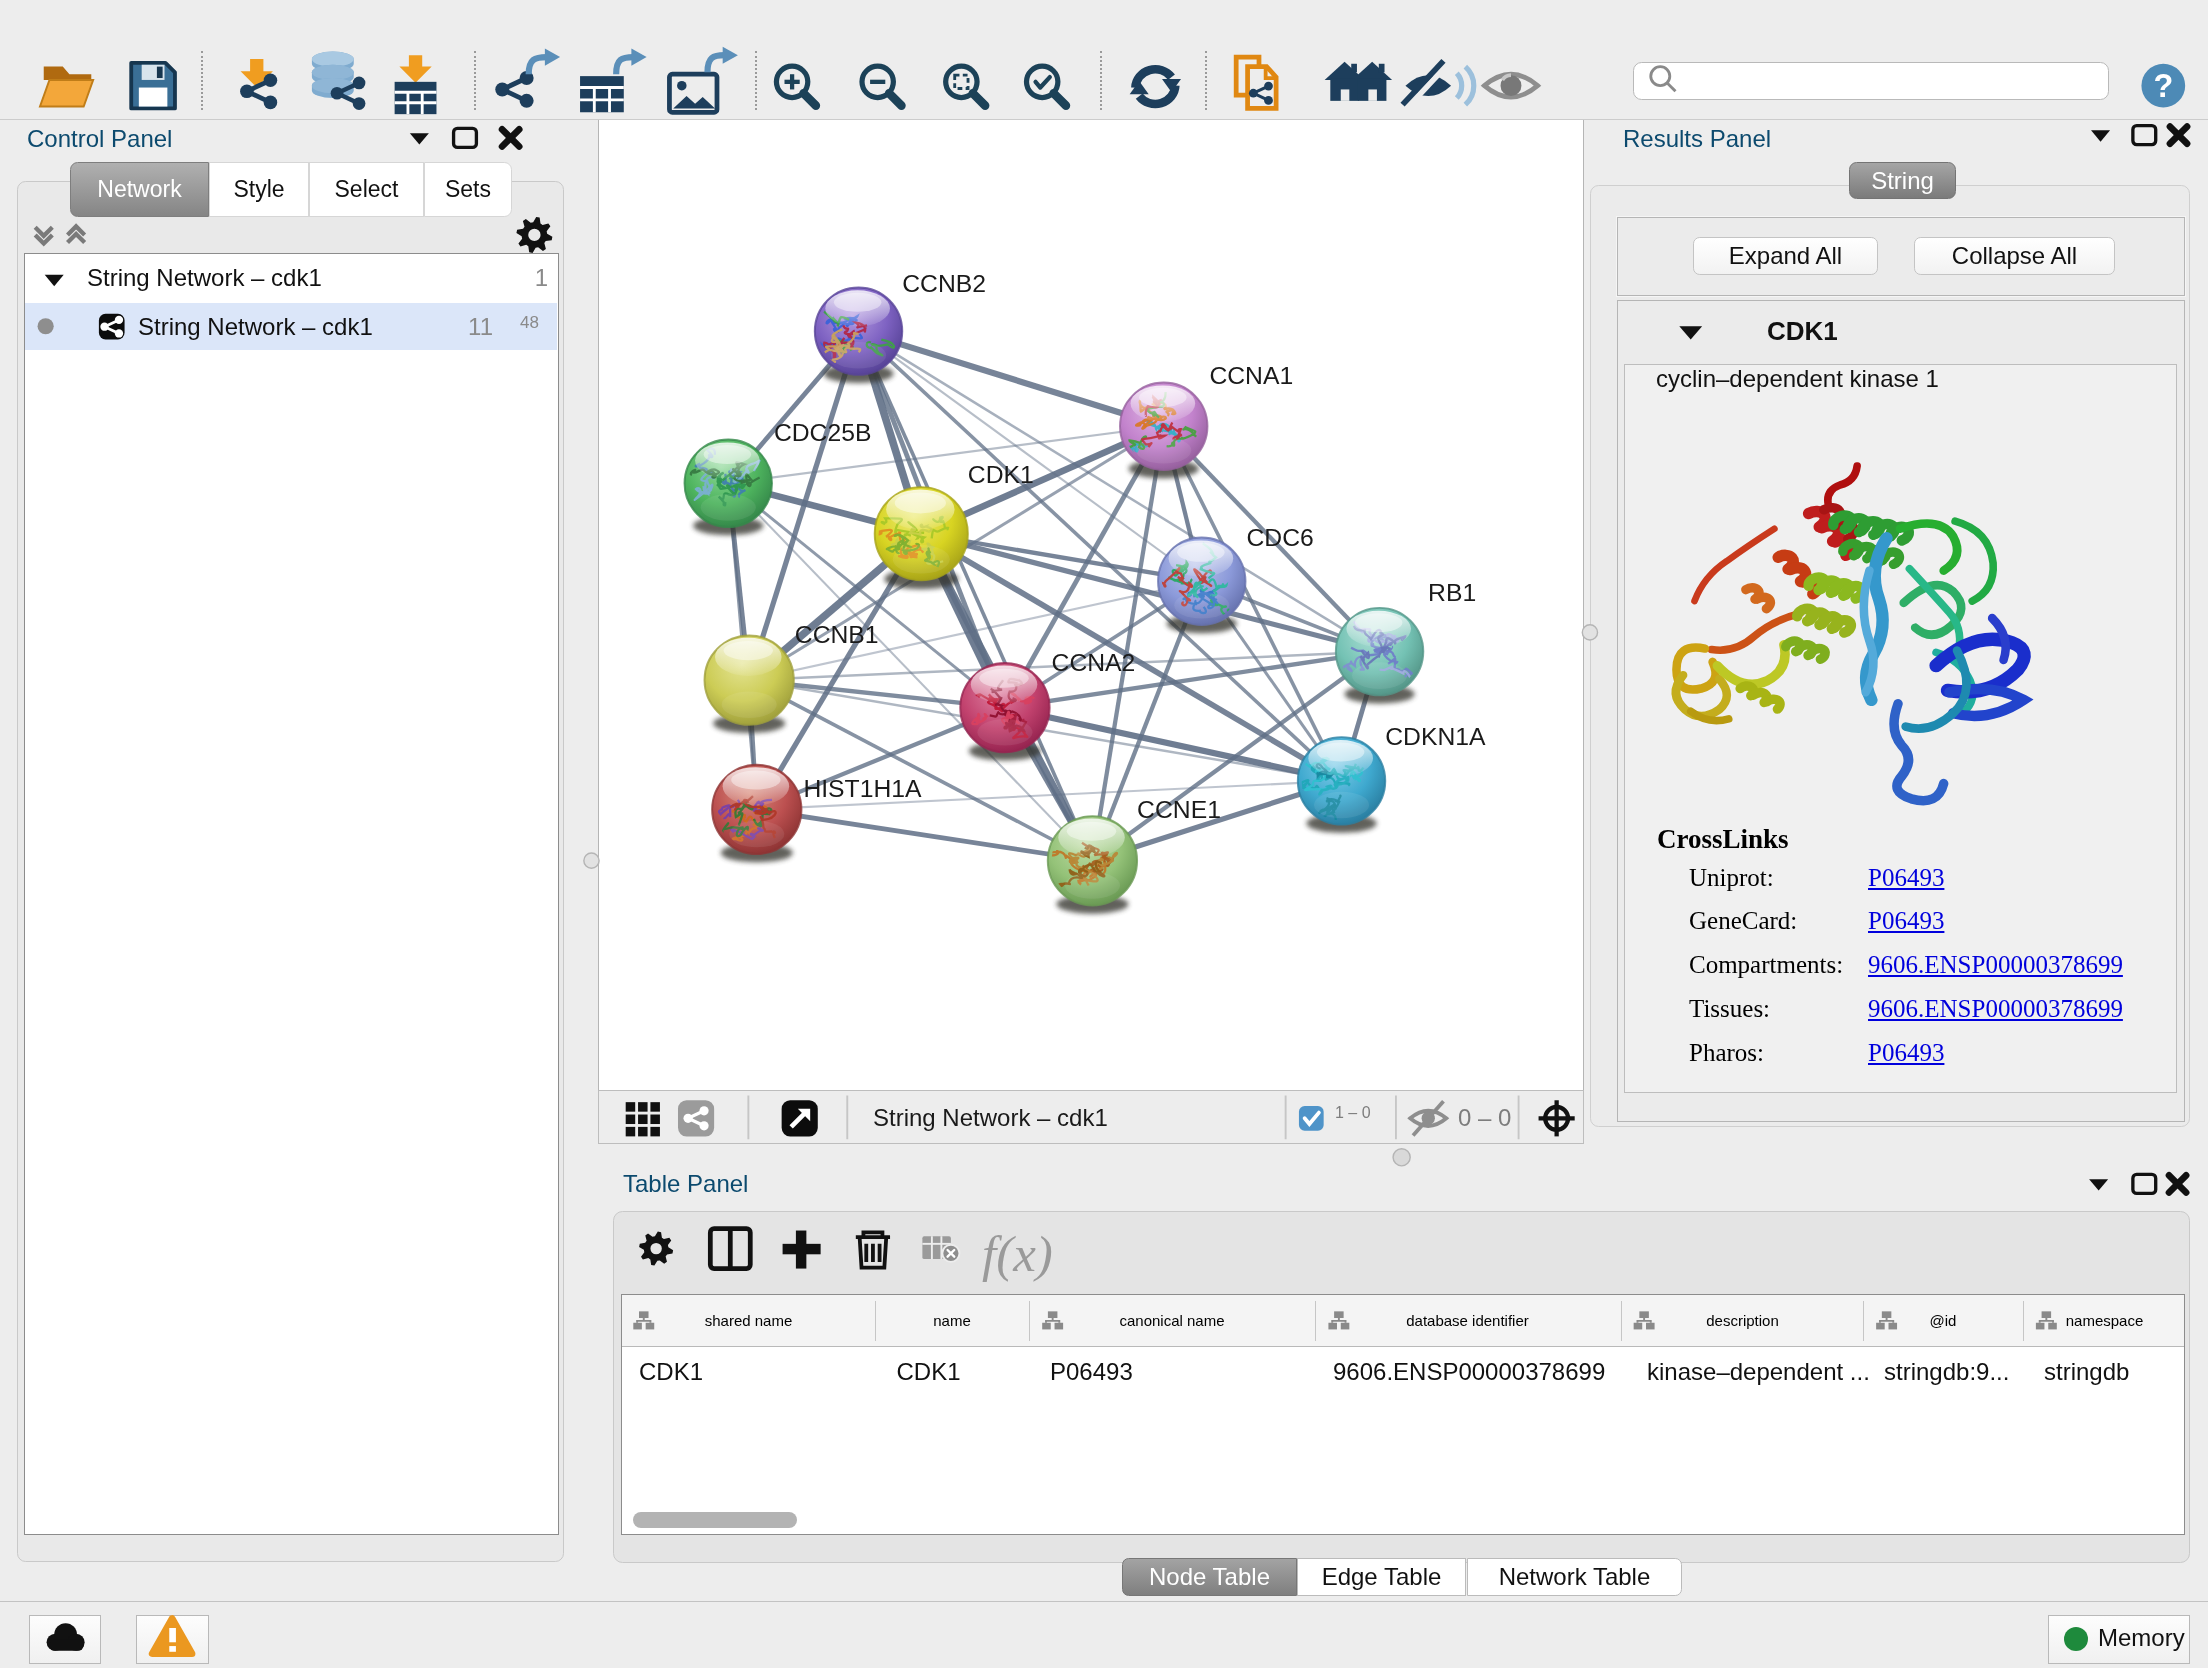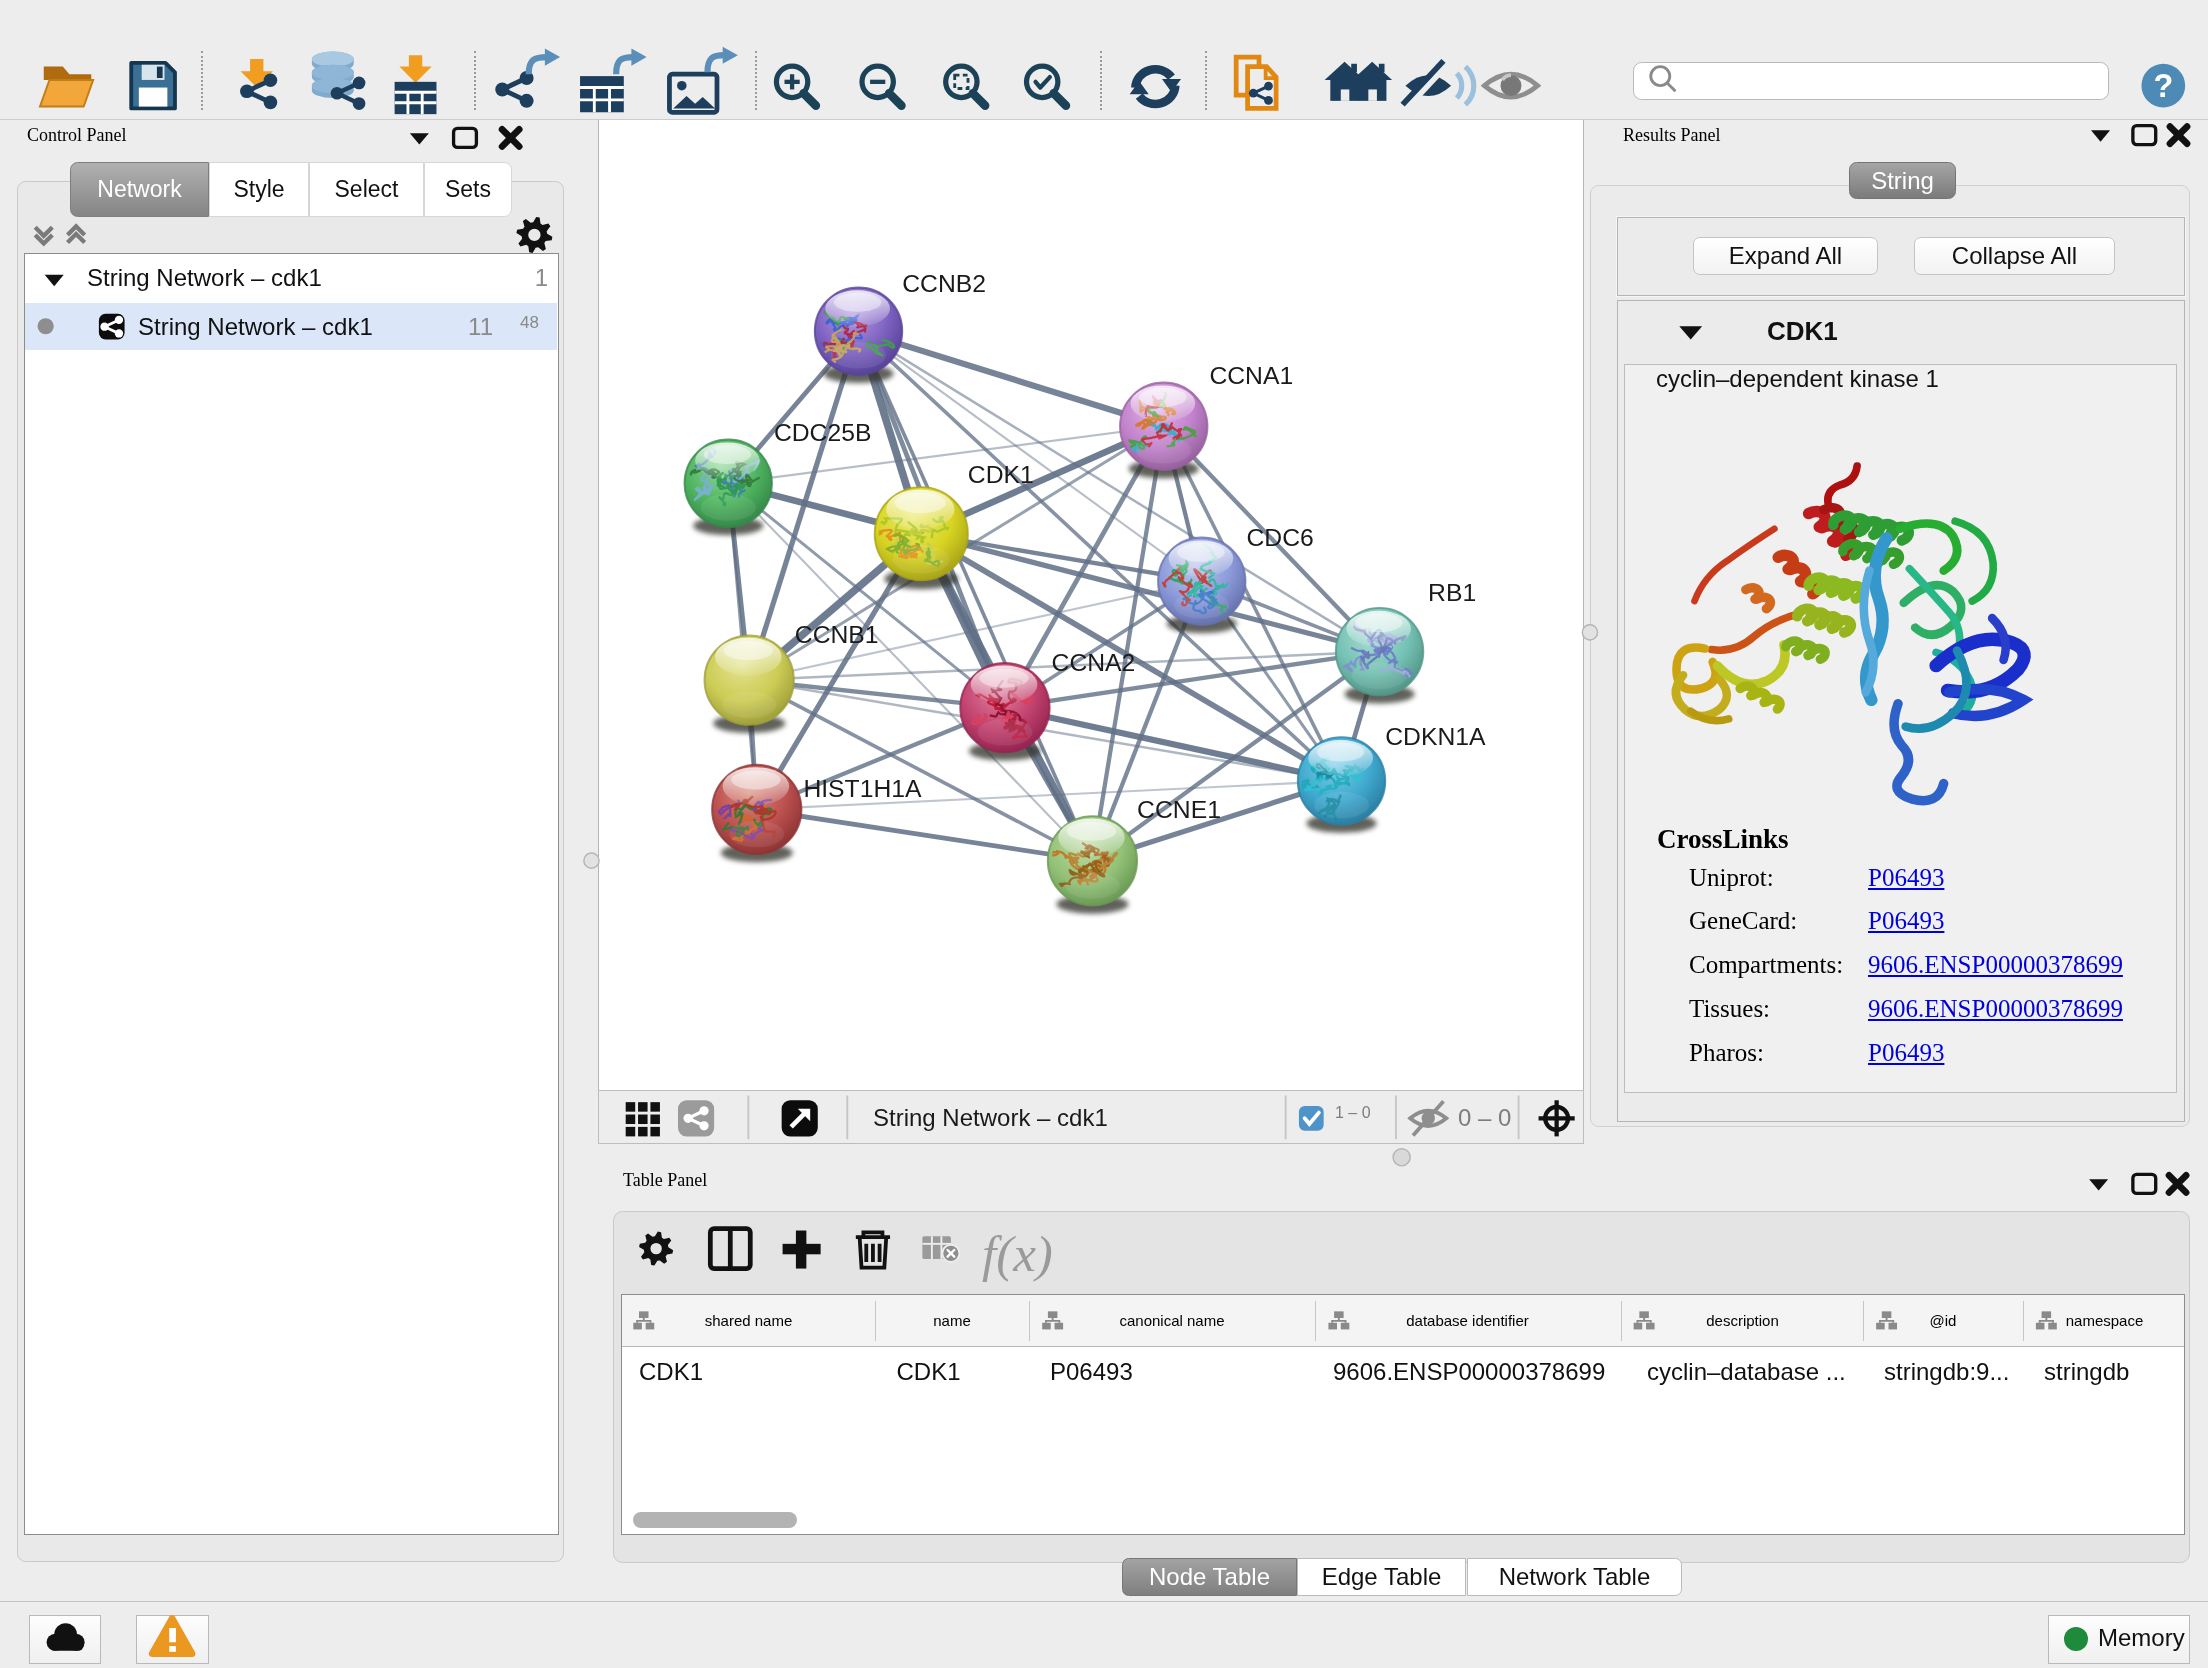--- a/index.html
+++ b/index.html
@@ -18,21 +18,21 @@
 
   
   #toolbar { left:0; top:41px; width:2208px; height:79px; background:#ededed;
     border-bottom:1px solid #cccccc; }
   .tsep { position:absolute; top:9.5px; height:59px; width:0;
     border-left:2.9px dotted #9a9a9a; }
   #searchbox { position:absolute; left:1633px; top:21px; width:476px; height:38px;
     background:#ffffff; border:1.9px solid #b9b9b9; border-radius:8.6px; }
 
   
-  .ptitle { font-size:18px; color:#000000;font-family:Liberation Serif, serif; }
+  .ptitle { font-size:24px; color:#0c4a6e; }
 
   
   #cp-title { left:27px; top:125px; }
   .tabbtn { position:absolute; z-index:3; top:162px; height:55px; font-size:23px; color:#111;
     display:flex; align-items:center; justify-content:center;
     background:#ffffff; border:1px solid #d6d6d6; }
   #tab-network { background:linear-gradient(#b0b0b0,#858585); color:#ffffff;
     border:1px solid #7e7e7e; border-radius:7.6px 0 0 7.6px; }
   #cp-box { left:17px; top:181px; width:547px; height:1381px; background:#e9e9e9;
     border:1px solid #c9c9c9; border-radius:8.6px; }
@@ -564,21 +564,21 @@
     <div class="th" style="left:253px;width:154px;">name</div>
     <div class="th" style="left:407px;width:286px;">canonical name</div>
     <div class="th" style="left:693px;width:305px;">database identifier</div>
     <div class="th" style="left:999px;width:243px;">description</div>
     <div class="th" style="left:1241px;width:160px;">@id</div>
     <div class="th" style="left:1401px;width:163px;">namespace</div>
     <div class="td" style="left:17px;">CDK1</div>
     <div class="td" style="left:238px;width:137px;justify-content:center;">CDK1</div>
     <div class="td" style="left:428px;">P06493</div>
     <div class="td" style="left:711px;">9606.ENSP00000378699</div>
-    <div class="td" style="left:1025px;">cyclin–database ...</div>
+    <div class="td" style="left:1025px;">kinase–dependent ...</div>
     <div class="td" style="left:1262px;">stringdb:9...</div>
     <div class="td" style="left:1422px;">stringdb</div>
     <div class="abs" id="tp-scroll"></div>
   </div>
   <div class="btab" id="btab-node" style="left:1122px;width:175px;">Node Table</div>
   <div class="btab" style="left:1297px;width:169px;">Edge Table</div>
   <div class="btab" style="left:1467px;width:215px;border-radius:0 6.7px 6.7px 0;">Network Table</div>
 
   <div class="abs" id="statusbar">
     <div class="sbtn" style="left:28.5px;width:72px;"></div>

